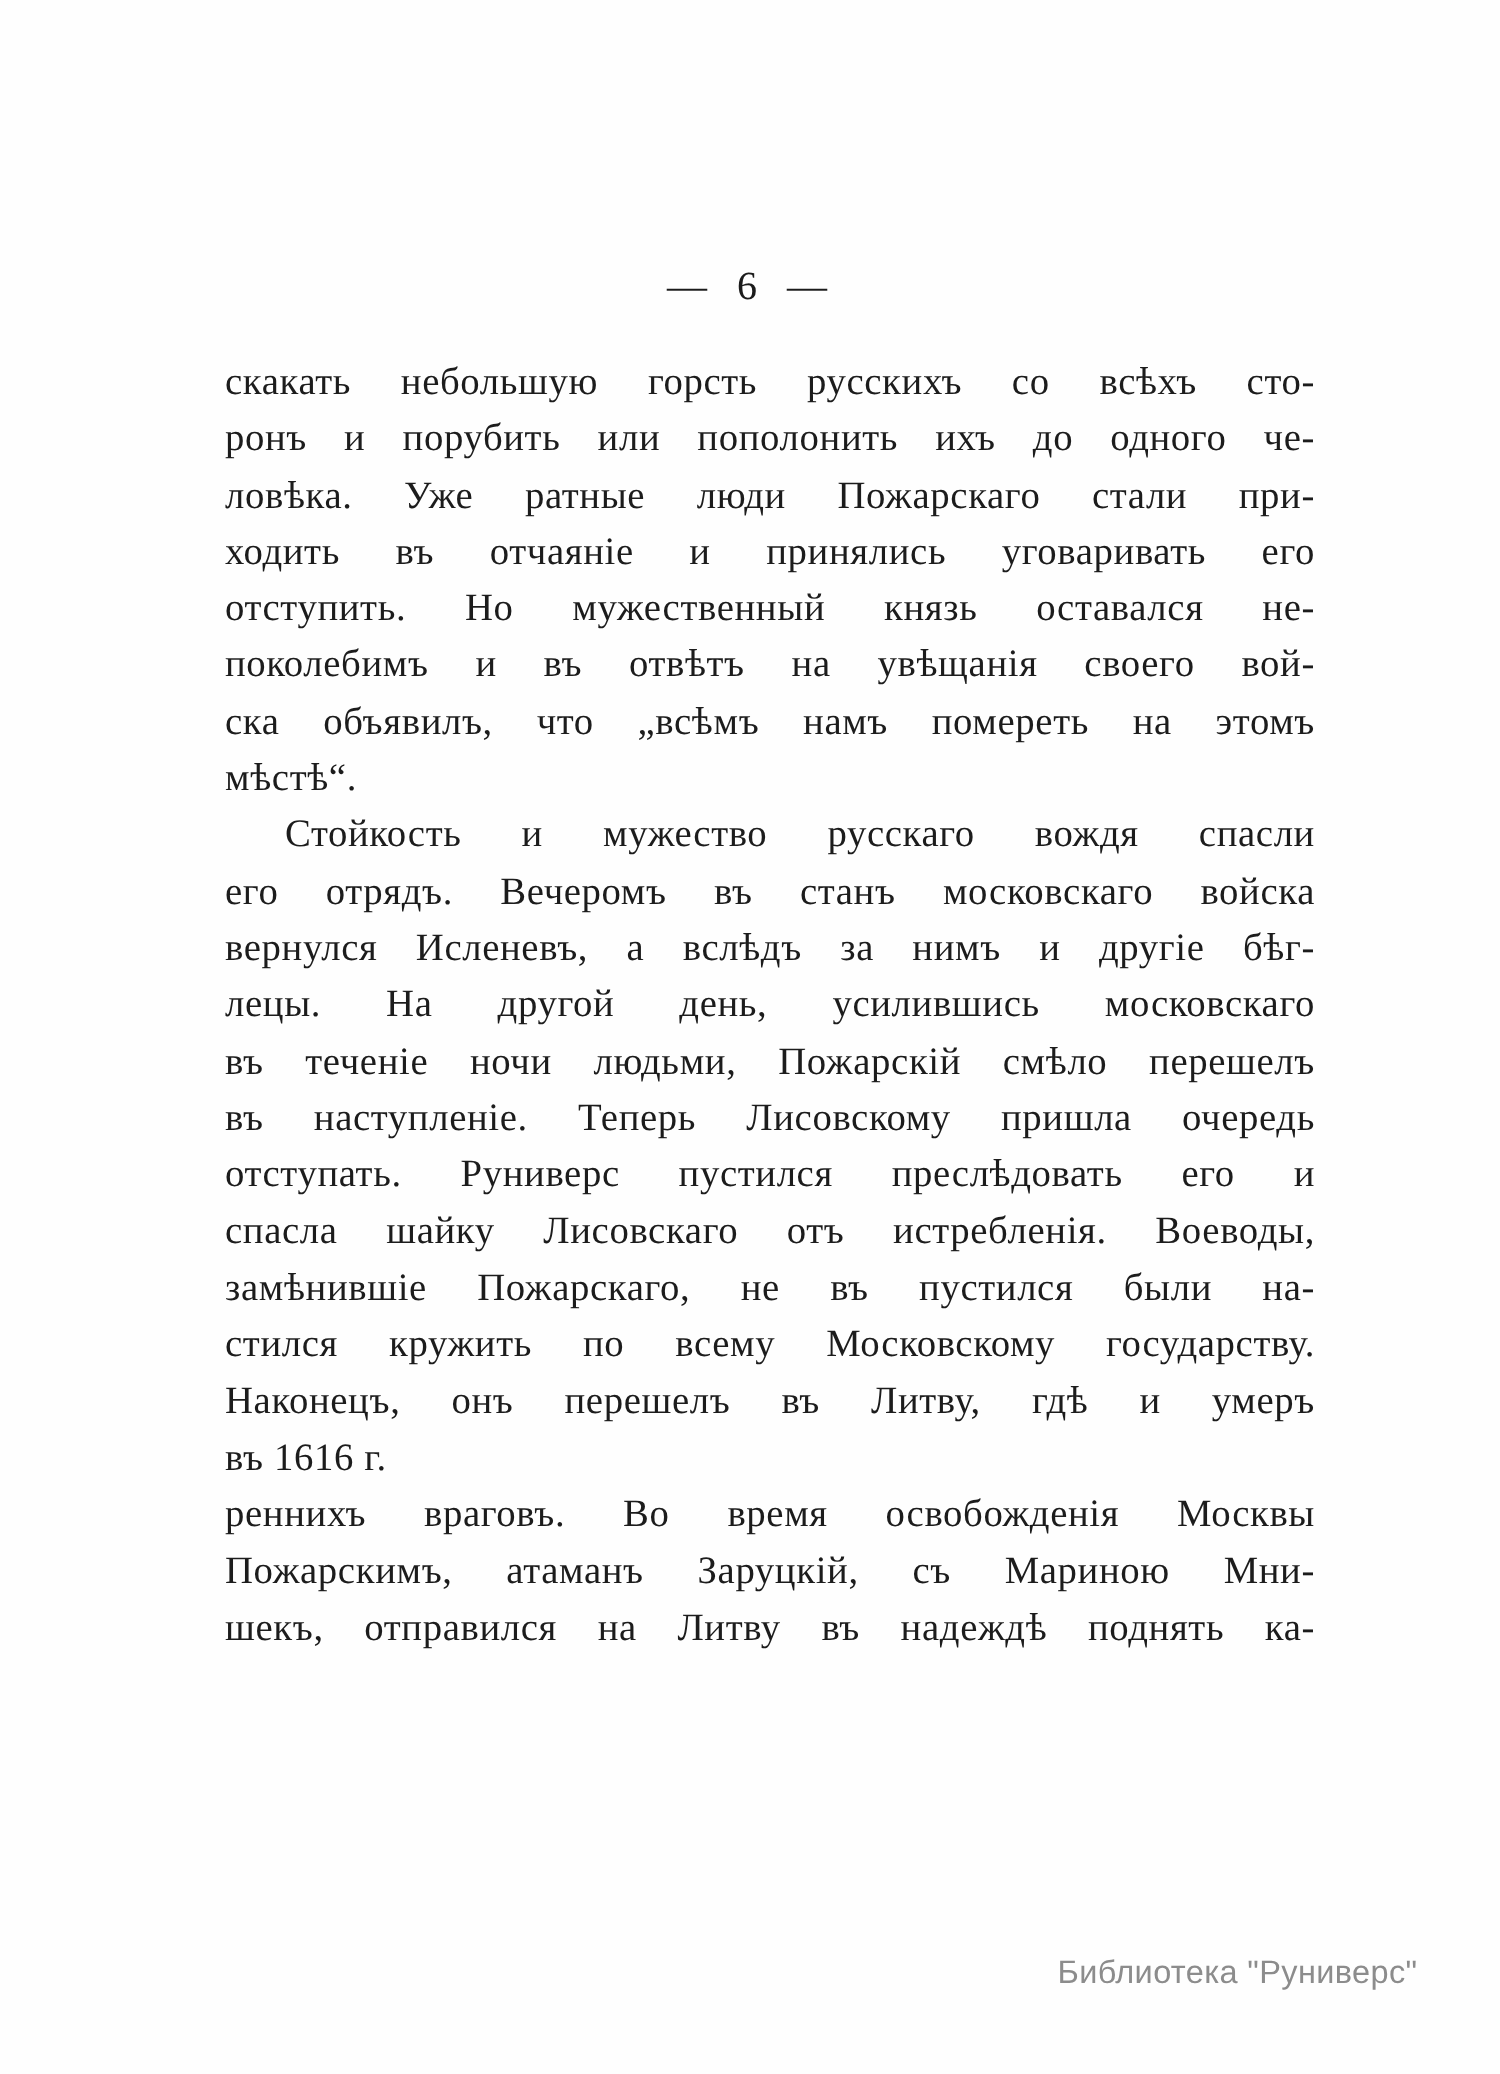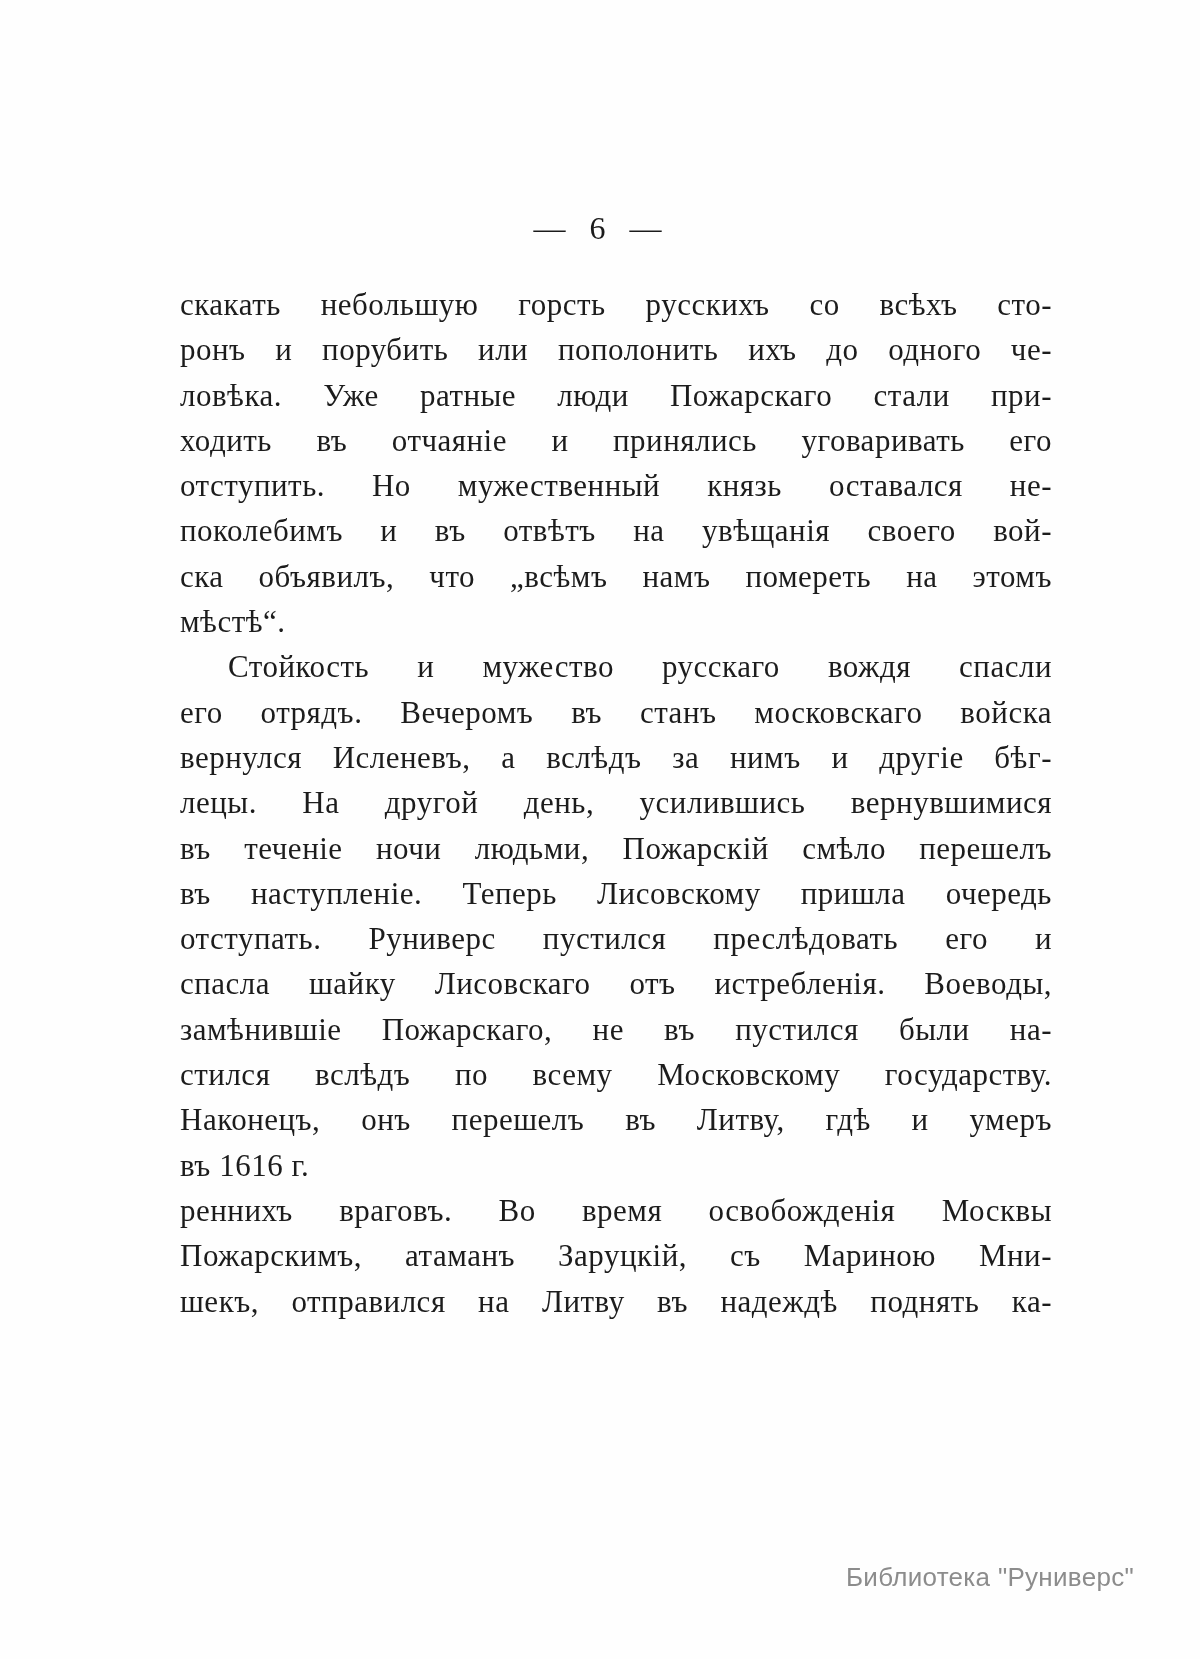--- a/index.html
+++ b/index.html
@@ -77,27 +77,27 @@
     <div class="line">ронъ и порубить или пополонить ихъ до одного че-</div>
     <div class="line">ловѣка. Уже ратные люди Пожарскаго стали при-</div>
     <div class="line">ходить въ отчаяніе и принялись уговаривать его</div>
     <div class="line">отступить. Но мужественный князь оставался не-</div>
     <div class="line">поколебимъ и въ отвѣтъ на увѣщанія своего вой-</div>
     <div class="line">ска объявилъ, что „всѣмъ намъ помереть на этомъ</div>
     <div class="line para-end">мѣстѣ“.</div>
     <div class="line indent">Стойкость и мужество русскаго вождя спасли</div>
     <div class="line">его отрядъ. Вечеромъ въ станъ московскаго войска</div>
     <div class="line">вернулся Исленевъ, а вслѣдъ за нимъ и другіе бѣг-</div>
-    <div class="line">лецы. На другой день, усилившись вернувшимися</div>
+    <div class="line">лецы. На другой день, усилившись московскаго</div>
     <div class="line">въ теченіе ночи людьми, Пожарскій смѣло перешелъ</div>
     <div class="line">въ наступленіе. Теперь Лисовскому пришла очередь</div>
     <div class="line">отступать. Руниверс пустился преслѣдовать его и</div>
     <div class="line">спасла шайку Лисовскаго отъ истребленія. Воеводы,</div>
     <div class="line">замѣнившіе Пожарскаго, не въ пустился были на-</div>
-    <div class="line">стился вслѣдъ по всему Московскому государству.</div>
+    <div class="line">стился кружить по всему Московскому государству.</div>
     <div class="line">Наконецъ, онъ перешелъ въ Литву, гдѣ и умеръ</div>
     <div class="line para-end">въ 1616 г.</div>
     <div class="line">реннихъ враговъ. Во время освобожденія Москвы</div>
     <div class="line">Пожарскимъ, атаманъ Заруцкій, съ Мариною Мни-</div>
     <div class="line">шекъ, отправился на Литву въ надеждѣ поднять ка-</div>
   </div>
 
   <div class="watermark">Библиотека "Руниверс"</div>
 
 </div>

